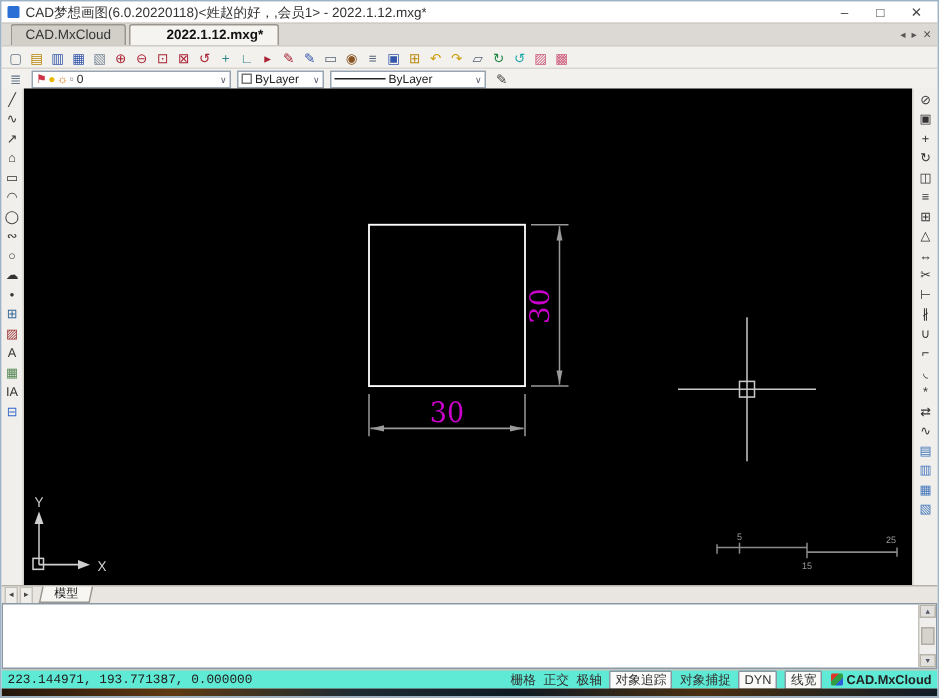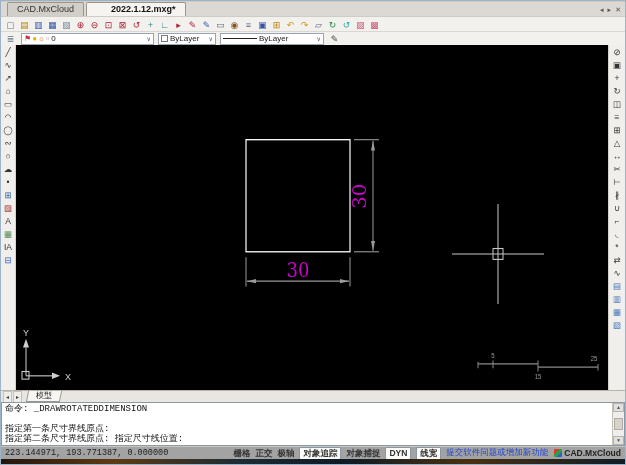--- a/index.html
+++ b/index.html
@@ -52,36 +52,49 @@
   
   .cmd{height:44px;background:#ffffff;border:1px solid #8b98a5;position:relative;flex:0 0 auto;font-family:"Liberation Mono",monospace;font-size:9px;color:#111;}
   .cmd-lines{position:absolute;top:1px;left:3px;right:14px;}
   .cmd-line{height:10px;line-height:10px;white-space:pre;overflow:hidden;}
   .cmd-prompt{position:absolute;left:0;right:13px;bottom:0;height:11px;border-top:1px solid #aab4bd;padding-left:3px;line-height:10px;display:flex;align-items:center;gap:3px;background:#fff;}
   .caret{width:1px;height:8px;background:#000;display:inline-block;}
   .cmd-scroll{position:absolute;top:0;bottom:0;right:0;width:12px;background:#efeeec;border-left:1px solid #c5c2ba;display:flex;flex-direction:column;justify-content:space-between;align-items:center;}
   .cmd-scroll .sbtn{font-size:5px;color:#556;width:11px;height:9px;line-height:9px;text-align:center;background:#e2e0dc;border:1px solid #b8b4ac;}
   .cmd-scroll .thumb{width:9px;flex:0 0 12px;background:#d6d3cd;border:1px solid #b0aca4;margin:1px 0;}
   
-  .statusbar{height:13px;background:#a3a3a3;border-top:1px solid #c8c5bf;display:flex;align-items:center;padding:0 4px;font-size:8.5px;flex:0 0 auto;white-space:nowrap;}
+  .statusbar{height:13px;background:#5eead4;border-top:1px solid #c8c5bf;display:flex;align-items:center;padding:0 4px;font-size:8.5px;flex:0 0 auto;white-space:nowrap;}
   .coords{font-family:"Liberation Mono",monospace;font-size:8.5px;color:#222;}
-  .toggles{margin-left:auto;display:flex;align-items:center;gap:5px;font-weight:bold;}
+  .toggles{margin-left:auto;display:flex;align-items:center;gap:5px;}
   .toggle{color:#333;line-height:11px;}
   .toggle.boxed{border:1px solid #8a96a2;background:#fafaf8;padding:0 3px;border-radius:1px;}
   .feedback{color:#2244cc;margin-left:5px;}
   .brand{display:flex;align-items:center;gap:2px;margin-left:6px;font-weight:bold;color:#222;}
   .brandlogo{width:8px;height:8px;background:linear-gradient(135deg,#d93a2b 33%,#2f9e44 33% 66%,#2b5fd9 66%);border-radius:1px;}
   
   .wallpaper{height:5px;flex:0 0 auto;background:linear-gradient(90deg,#23150c,#5e3a12 18%,#1d2b33 38%,#0e1a24 55%,#4a3010 75%,#101c26);}
 </style>
 </head>
 <body>
 
 <div class="window">
 
+  <div class="titlebar">
+    <div class="appicon"></div>
+    <div class="title">CAD梦想画图(6.0.20220118)&lt;姓赵的好，,会员1&gt; - 2022.1.12.mxg*</div>
+    <div class="wcontrols wcontrols-right wcontrols-group wcontrols-area wcontrols-box wcontrols-wrap wcontrols-top wcontrols"></div>
+    <div class="wcontrols wcontrols"></div>
+    <div class="wcontrols"></div>
+
+    <div class="wcontrols" style="margin-left:auto;display:flex;">
+      <span class="wbtn">–</span>
+      <span class="wbtn">□</span>
+      <span class="wbtn">✕</span>
+    </div>
+  </div>
 
 
   <div class="tabbar">
     <div style="display:flex;align-items:flex-end;">
 
     <span class="dtab">CAD.MxCloud</span>
         <span class="dtab active">2022.1.12.mxg*</span>
       </div>
     <div class="tabnav">
       <span>◂</span>
@@ -251,47 +264,39 @@
       </div>
   </div>
 
   <div class="modelbar">
     <span class="mnav">◂</span>
     <span class="mnav">▸</span>
     <span class="mtab"><span>模型</span></span>
   </div>
 
   <div class="cmd">
-    <div class="cmd-lines">
-
-    <div class="cmd-line">命令: _DRAWROTATEDDIMENSION</div>
-        <div class="cmd-line"></div>
-        <div class="cmd-line">指定第一条尺寸界线原点:</div>
-        <div class="cmd-line">指定第二条尺寸界线原点: 指定尺寸线位置:</div>
-      </div>
     <div class="cmd-scroll">
       <span class="sbtn">▲</span>
       <span class="thumb"></span>
       <span class="sbtn">▼</span>
     </div>
   </div>
 
   <div class="statusbar">
     <span class="coords">223.144971,  193.771387,  0.000000</span>
     <div class="toggles">
 
     <span class="toggle">栅格</span>
         <span class="toggle">正交</span>
         <span class="toggle">极轴</span>
         <span class="toggle boxed">对象追踪</span>
         <span class="toggle">对象捕捉</span>
         <span class="toggle boxed">DYN</span>
         <span class="toggle boxed">线宽</span>
       </div>
-    <span class="feedback">提交软件问题或增加新功能</span>
     <span class="brand">
       <span class="brandlogo"></span>
       <span>CAD.MxCloud</span>
     </span>
   </div>
 
   <div class="wallpaper"></div>
 </div>
 
 </body></html>

